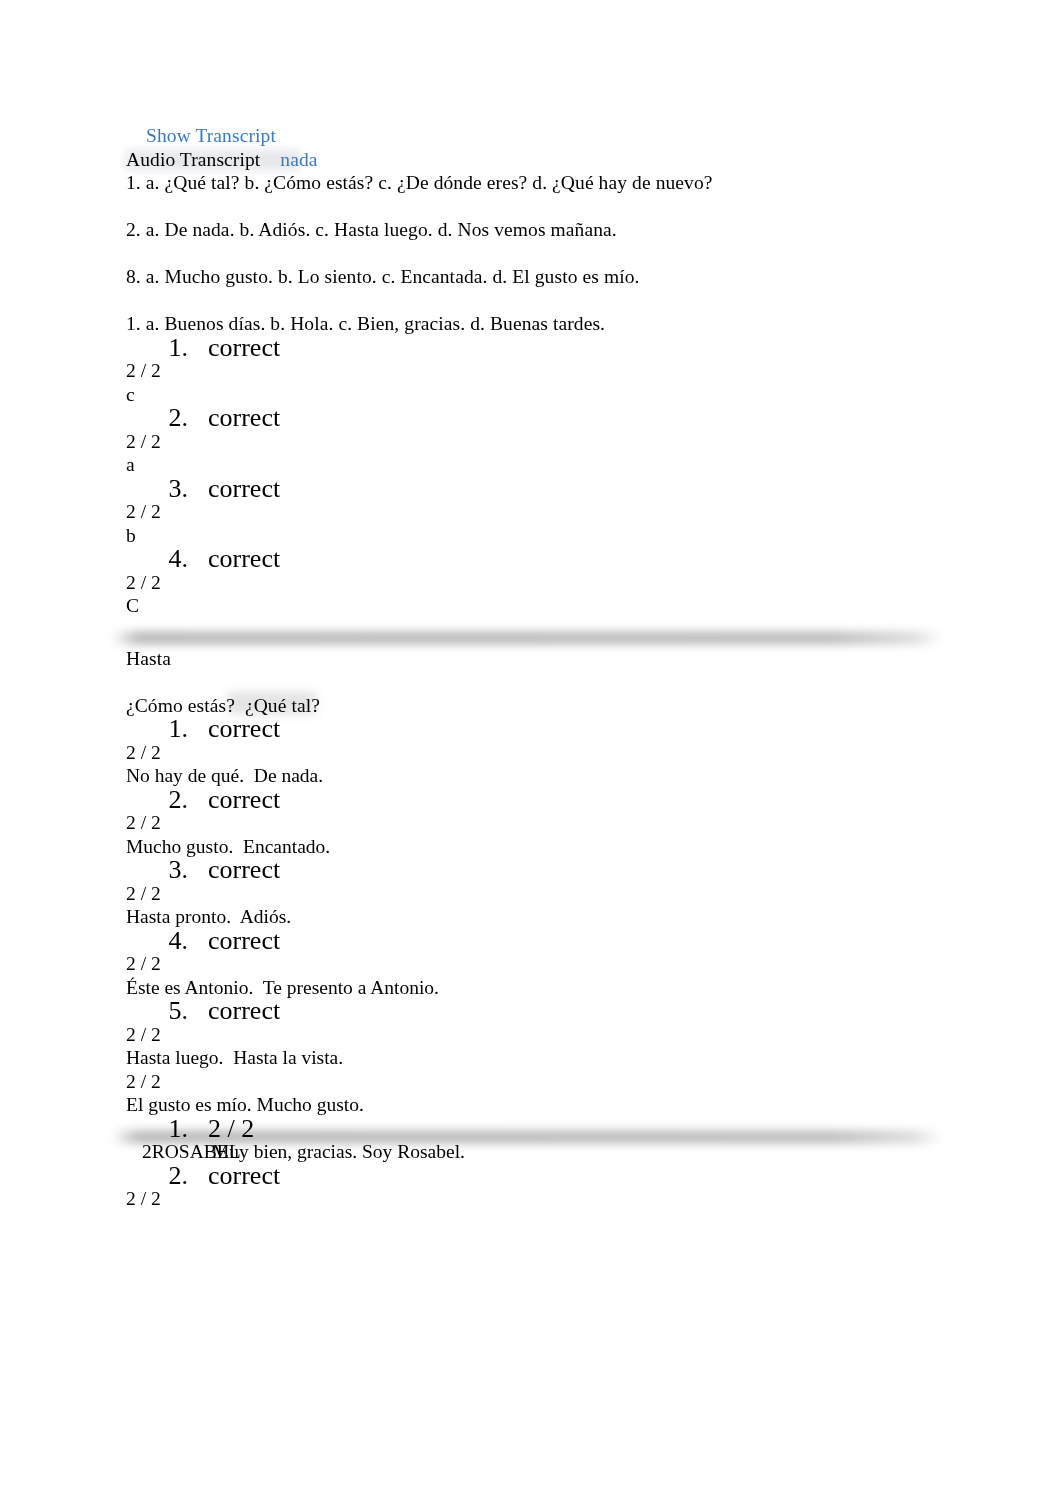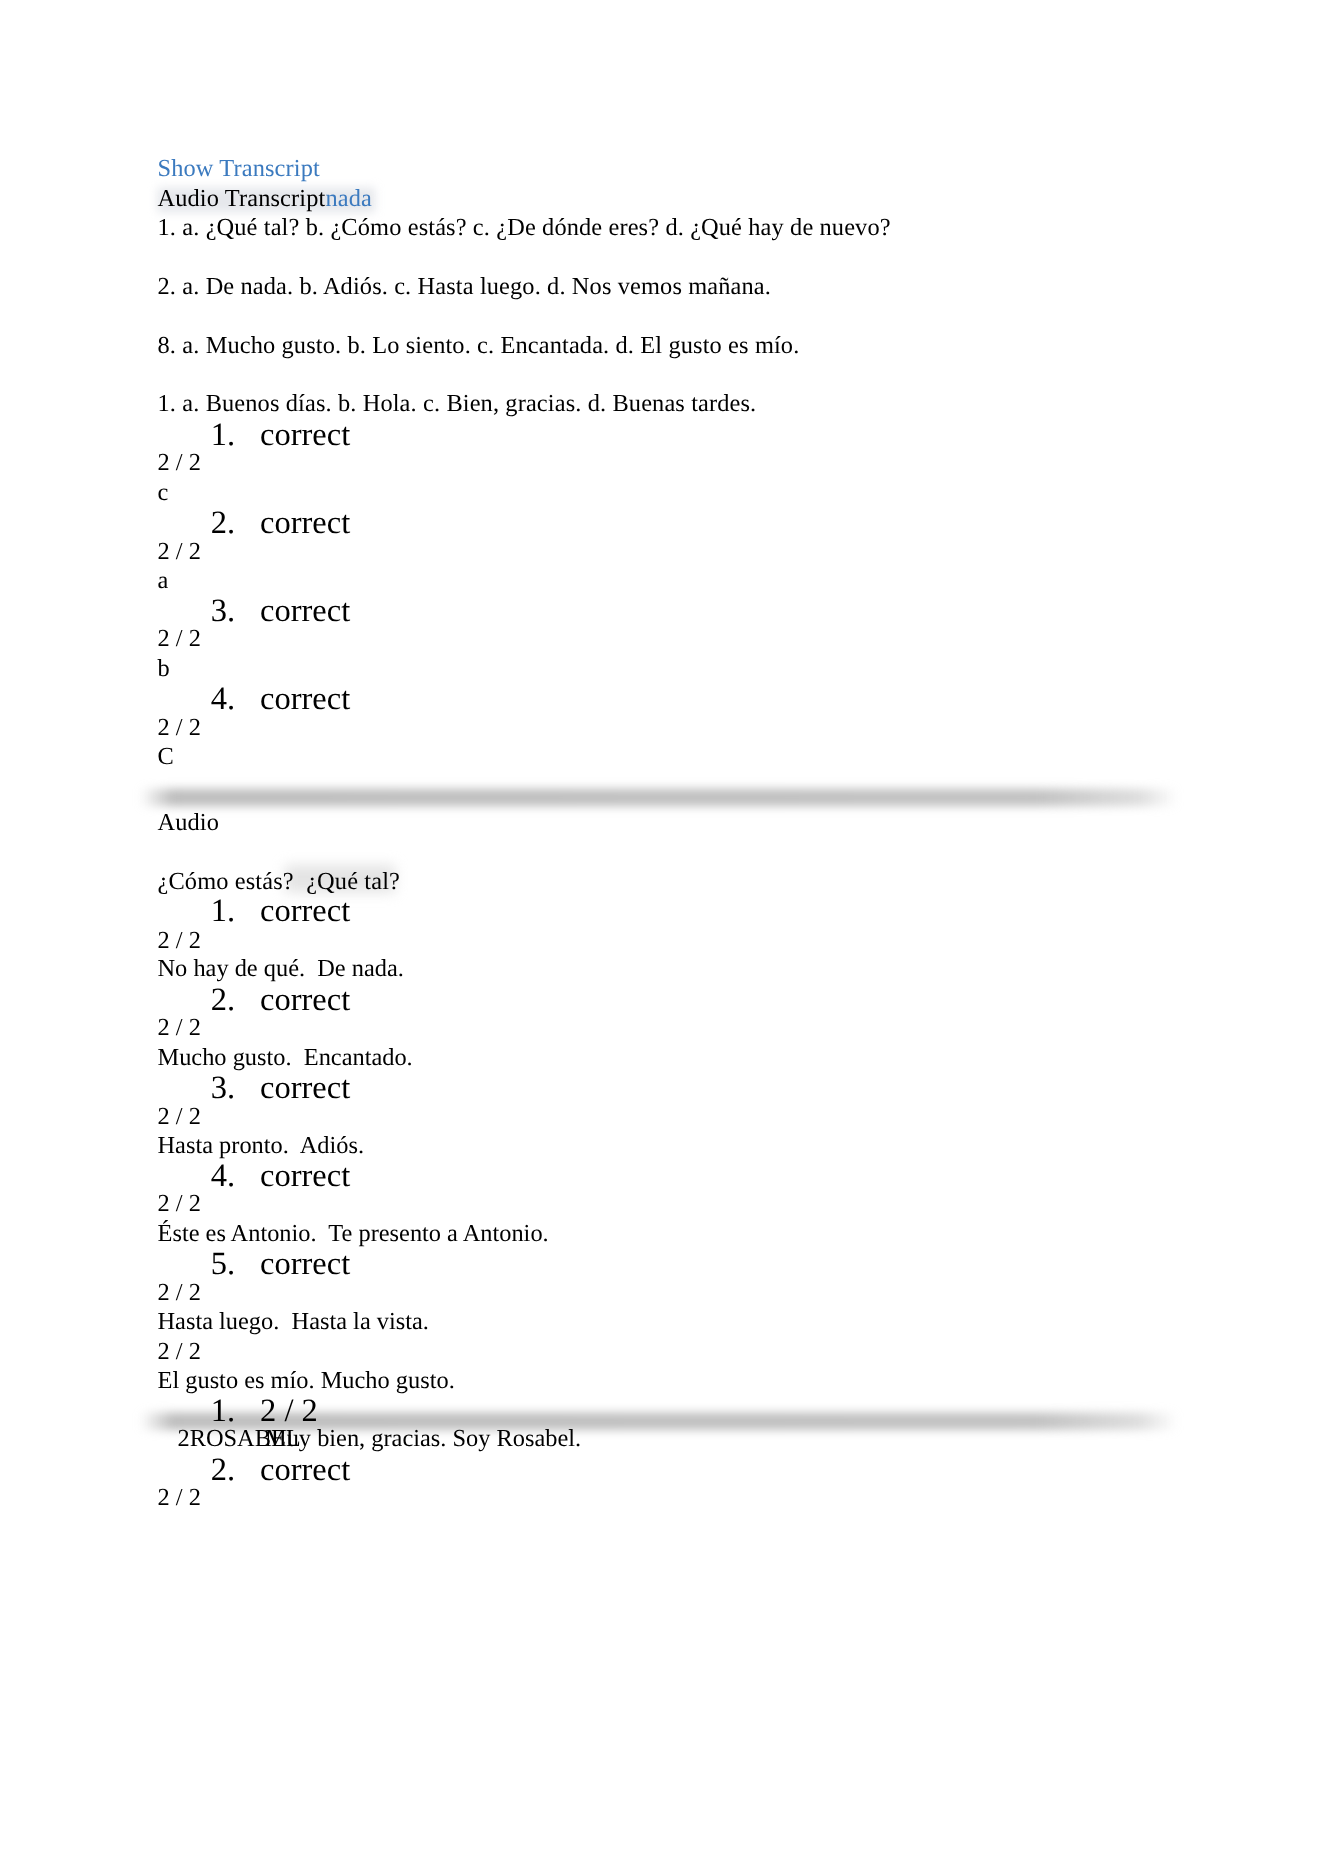--- a/index.html
+++ b/index.html
@@ -34,21 +34,21 @@
   .line {
     font-size: 19.5px;
     line-height: 23.5px;
     white-space: pre;
     letter-spacing: 0.1px;
   }
 
   .link {
     color: #3b7abf;
   }
-  a.link { text-decoration: none; }
+  a.link { text-decoration: none; margin-left: 20px; }
 
   .spacer-sm { height: 23.5px; }
 
   
   .olrow {
     font-size: 26px;
     line-height: 23.5px;
     white-space: pre;
     padding-left: 30px;
   }
@@ -156,21 +156,21 @@
     <div class="olrow"><span class="olnum">3.</span><span class="olgap"></span><span>correct</span></div>
     <div class="score">2 / 2</div>
     <div class="answer">b</div>
 
     <div class="olrow"><span class="olnum">4.</span><span class="olgap"></span><span>correct</span></div>
     <div class="score">2 / 2</div>
     <div class="answer">C</div>
 
     <div style="height:29px;"></div>
 
-    <div class="line">Audio</div>
+    <div class="line">Hasta</div>
     <div class="spacer-sm"></div>
     <div class="line">¿Cómo estás?  ¿Qué tal?</div>
 
     <div class="olrow"><span class="olnum">1.</span><span class="olgap"></span><span>correct</span></div>
     <div class="score">2 / 2</div>
     <div class="answer">No hay de qué.  De nada.</div>
 
     <div class="olrow"><span class="olnum">2.</span><span class="olgap"></span><span>correct</span></div>
     <div class="score">2 / 2</div>
     <div class="answer">Mucho gusto.  Encantado.</div>

